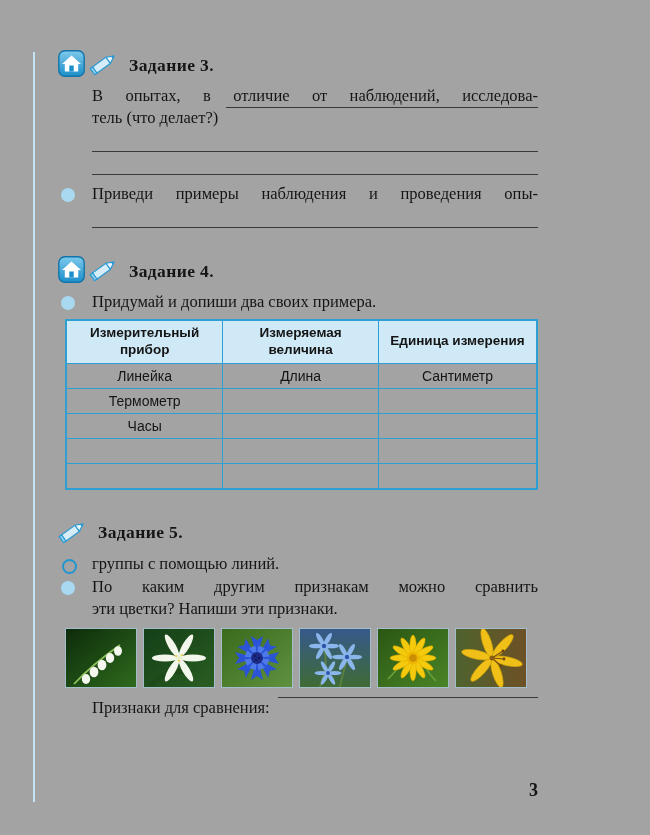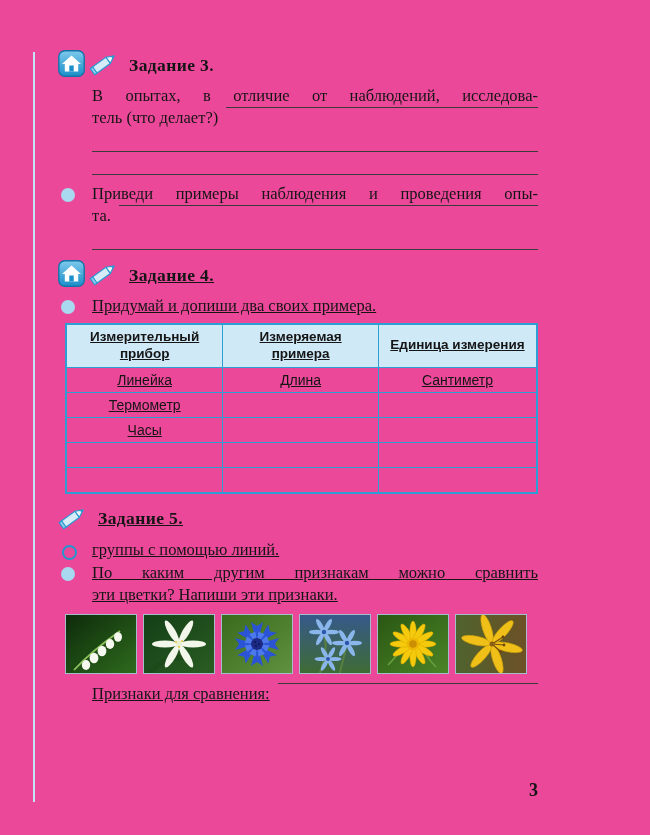--- a/index.html
+++ b/index.html
@@ -1,34 +1,34 @@
 <!DOCTYPE html>
 <html><head>
 <meta charset="utf-8">
 <style>
   html,body{margin:0;padding:0;background:#fff;}
   body{width:650px;height:835px;font-family:"Liberation Serif",serif;color:#151515;}
-  .page{position:relative;width:650px;height:835px;overflow:hidden;background:#ec4899;}
+  .page{position:relative;width:650px;height:835px;overflow:hidden;background:#a3a3a3;}
   .vrule{position:absolute;left:33px;top:52px;width:2px;height:750px;background:#c3e4f4;}
   .content{position:absolute;left:60px;top:48px;width:478px;}
   .task-header{display:flex;align-items:center;height:30px;margin:2px 0 5px -2px;}
   .task-title{font-weight:bold;font-size:17.5px;margin-left:10px;letter-spacing:.4px;}
   .pencil-wrap{margin-left:4px;}
   .para{display:flex;margin-top:1px;}
   .bullet-col{flex:0 0 32px;width:32px;}
   .ring{width:11px;height:11px;border:2.6px solid #2196cf;border-radius:50%;margin:6px 0 0 2px;}
   .dot{width:14px;height:14px;background:#a9d9f0;border-radius:50%;margin:5px 0 0 1px;}
   .ptext{flex:1;font-size:16.5px;line-height:22px;}
   .jl{text-align:justify;text-align-last:justify;}
   .fill-row{display:flex;align-items:flex-start;}
   .fill-row .lbl{white-space:nowrap;}
   .fill{flex:1;border-bottom:1.4px solid #3a3a3a;margin:0 0 4px 8px;}
   .wline{height:22px;border-bottom:1.4px solid #3a3a3a;}
   .gap8{margin-top:8px;}
-  .gap10{margin-top:10px;text-decoration:underline;}
+  .gap10{margin-top:28px;}
   .mtable{border-collapse:collapse;margin:6px 0 0 5px;border:2.5px solid #2d9fd2;
           font-family:"Liberation Sans",sans-serif;}
   .mtable th,.mtable td{border:1.6px solid #2d9fd2;}
   .mtable th{background:#cfe9f6;font-size:13.5px;font-weight:bold;padding:4px 10px;line-height:1.25;text-align:center;}
   .mtable td{font-size:14px;height:22px;padding:1px 8px;text-align:center;}
   .flowers{display:flex;gap:6px;margin:8px 0 0 5px;}
   .photo{width:72px;height:60px;border:1px solid #a4bdcb;box-sizing:border-box;background:#244a1a;}
   .photo svg{display:block;}
   .caption-row{margin-top:9px;}
   .pagenum{position:absolute;top:780px;left:60px;width:478px;text-align:right;
@@ -83,24 +83,20 @@
           <div class="wline"></div>
         </div>
       </div>
 
       <div class="para gap8">
         <div class="bullet-col">
             <div class="dot"></div>
           </div>
         <div class="ptext">
           <div class="jl">Приведи примеры наблюдения и проведения опы-</div>
-          <div class="fill-row">
-            <span class="lbl">та.</span>
-            <span class="fill"></span>
-          </div>
           <div class="wline"></div>
         </div>
       </div>
     </section>
 
     <section class="gap10">
       <div class="task-header">
         <span>
           <svg width="27" height="27" viewBox="0 0 27 27">
             <rect x="0.8" y="0.8" width="25.4" height="25.4" rx="6" fill="url(#hg)" stroke="#1274a8" stroke-width="1.4"></rect>
@@ -133,21 +129,21 @@
 
       <table class="mtable">
         <colgroup>
             <col style="width:157px">
             <col style="width:156px">
             <col style="width:159px">
           </colgroup>
         <thead>
           <tr>
             <th>Измерительный прибор</th>
-            <th>Измеряемая примера</th>
+            <th>Измеряемая величина</th>
             <th>Единица измерения</th>
           </tr>
         </thead>
         <tbody>
           <tr>
             <td>Линейка</td>
             <td>Длина</td>
             <td>Сантиметр</td>
           </tr>
           <tr>

